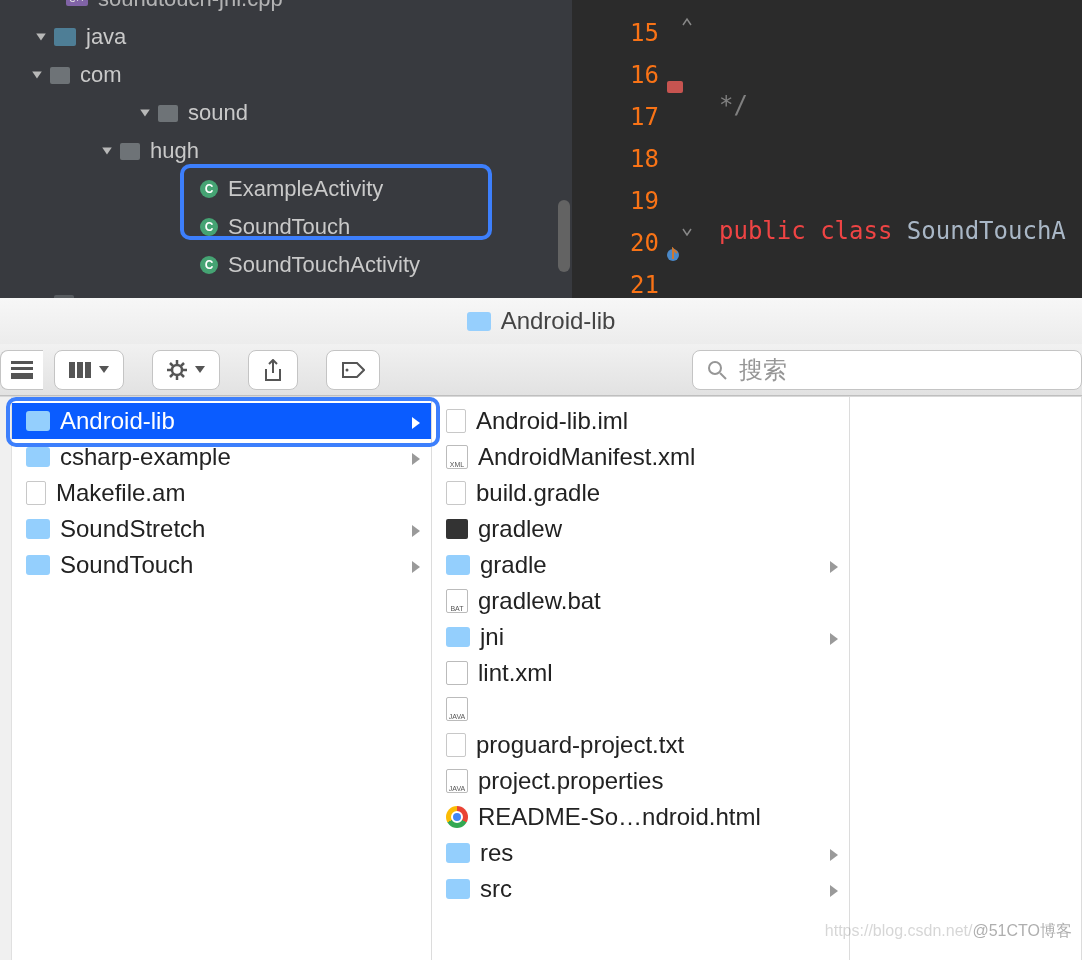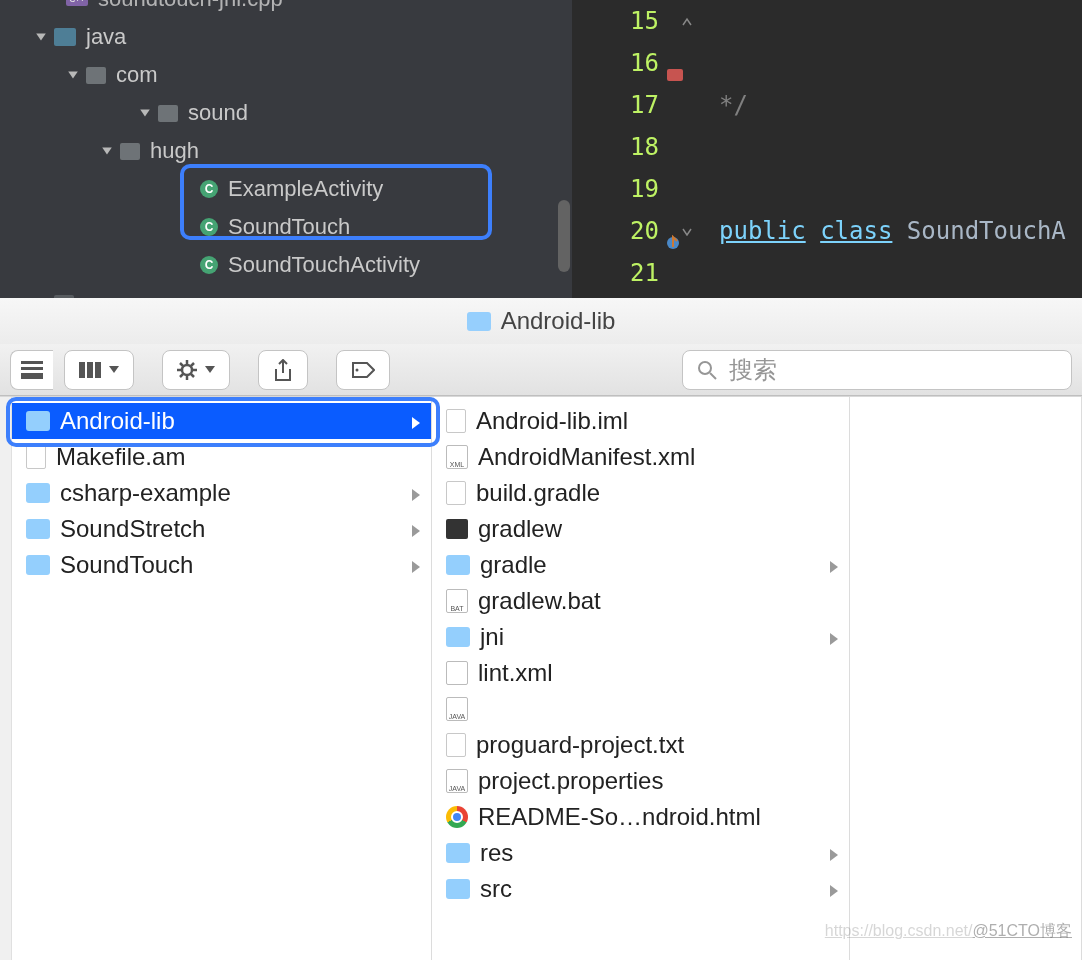--- a/index.html
+++ b/index.html
@@ -11,42 +11,42 @@
 .tree-item.cut { padding-left: 66px; opacity: 0.85; margin-top: -20px; }
 .caret { width: 14px; height: 14px; display: inline-flex; align-items: center; justify-content: center; margin-right: 6px; color: #aaa; }
 .caret svg { width: 12px; height: 12px; fill: #b8b8b8; }
 .f-icon { width: 20px; height: 17px; margin-right: 10px; display: inline-flex; align-items: center; }
 .f-icon.folder-top { background: #4e7e96; border-radius: 2px; width: 22px; height: 18px; }
 .f-icon.dir-dark { background: #6e7377; border-radius: 2px; }
 .f-icon.class { width: 18px; height: 18px; border-radius: 50%; background: #45a373; color: #fff; font-size: 12px; display: inline-flex; align-items: center; justify-content: center; font-weight: bold; }
 .f-icon.cpp { width: 22px; height: 14px; background: #8d6bb8; border-radius: 2px; color: #fff; font-size: 8px; display: inline-flex; align-items: center; justify-content: center; font-weight: bold; }
 .tree-label { color: #c9c9c9; }
 .indent-1 { padding-left: 34px; }
-.indent-2 { padding-left: 66px; }
+.indent-2 { padding-left: 30px; }
 .indent-3 { padding-left: 100px; }
 .indent-4 { padding-left: 138px; }
 .indent-5 { padding-left: 200px; }
 .highlight-box1 { position: absolute; border: 4px solid #3d7ffc; border-radius: 10px; top: 164px; left: 180px; width: 312px; height: 76px; pointer-events: none; }
 .scroll-thumb { position: absolute; right: 2px; top: 200px; width: 12px; height: 72px; background: #636363; border-radius: 6px; }
 
 .editor { flex: 1; display: flex; background: #2b2b2b; font-family: Menlo, Monaco, monospace; font-size: 24px; line-height: 42px; overflow: hidden; }
-.gutter { width: 105px; text-align: right; color: #bef264; padding-right: 18px; padding-top: 0px; position: relative; }
+.gutter { width: 105px; text-align: right; color: #f97316; padding-right: 18px; padding-top: 0px; position: relative; margin-top: 12px; }
 .gutter .ln { height: 42px; position: relative; }
 .gutter .ln .badge { position: absolute; right: -24px; top: 12px; }
 .fold-col { width: 20px; color: #606366; padding-top: 0px; }
 .fold-col .fc { height: 42px; display: flex; align-items: center; justify-content: center; }
 .code { flex: 1; padding-left: 22px; white-space: pre; color: #a9b7c6; overflow: hidden; }
 .code .line { height: 42px; }
 .c-comment { color: #808080; }
-.c-key { color: #7dd3fc; text-decoration: underline; }
+.c-key { color: #ef4444; }
 
 .finder { position: absolute; top: 298px; left: 0; right: 0; bottom: 0; background: #1d4ed8; display: flex; flex-direction: column; }
 .finder-title { height: 46px; display: flex; align-items: center; justify-content: center; font-size: 24px; color: #444; background: linear-gradient(#f7f7f7, #ececec); }
 .finder-title .t-icon { width: 24px; height: 19px; background: #96cffd; border-radius: 3px; margin-right: 10px; }
-.toolbar { height: 52px; background: linear-gradient(#f1f1f1, #e2e2e2); border-bottom: 1px solid #bfbfbf; display: flex; align-items: center; padding: 0 10px; gap: 28px; }
+.toolbar { height: 52px; background: linear-gradient(#f1f1f1, #e2e2e2); border-bottom: 1px solid #bfbfbf; display: flex; align-items: center; padding: 0 0; gap: 28px; }
 .tb-btn { height: 40px; background: #fff; border: 1px solid #c4c4c4; border-radius: 8px; display: inline-flex; align-items: center; justify-content: center; padding: 0 14px; color: #4d4d4d; }
 .tb-btn.narrow { padding: 0 10px; }
 .search-box { margin-left: auto; height: 40px; background: #fff; border: 1px solid #c4c4c4; border-radius: 8px; display: flex; align-items: center; padding: 0 14px; width: 390px; color: #969696; font-size: 24px; }
 .search-box svg { margin-right: 12px; }
 
 .columns { flex: 1; display: flex; border-top: 1px solid #d8d8d8; background: #fff; position: relative; }
 .side-strip { width: 12px; background: #f0f0f0; border-right: 1px solid #e0e0e0; }
 .col { border-right: 1px solid #dcdcdc; display: flex; flex-direction: column; padding-top: 6px; }
 .col1 { width: 420px; }
 .col2 { width: 418px; }
@@ -57,21 +57,21 @@
 .fi.folder { background: #94cffd; border-radius: 3px; }
 .fi.file { background: #fff; border: 1px solid #c8c8c8; border-radius: 2px; width: 20px; height: 24px; }
 .fi.sh { background: #333; border-radius: 2px; width: 22px; height: 20px; }
 .fi.xml, .fi.bat, .fi.doc, .fi.java { background: #fff; border: 1px solid #bbb; border-radius: 2px; width: 22px; height: 24px; font-size: 7px; display: flex; align-items: flex-end; justify-content: center; color: #555; }
 .fi.chrome { width: 22px; height: 22px; border-radius: 50%; background: conic-gradient(#ea4335 0 120deg, #34a853 120deg 240deg, #fbbc05 240deg 360deg); position: relative; }
 .fi.chrome::after { content: ""; position: absolute; inset: 5px; background: #4285f4; border-radius: 50%; border: 2px solid #fff; }
 .arrow-r { margin-left: auto; color: #8a8a8a; }
 .col-item.selected .arrow-r { color: #fff; }
 .highlight-box2 { position: absolute; border: 4px solid #3d7ffc; border-radius: 10px; top: 0px; left: 6px; width: 434px; height: 50px; pointer-events: none; }
 
-.watermark { position: absolute; bottom: 18px; right: 10px; font-size: 16px; color: rgba(120,120,120,0.6); text-decoration: underline; }
+.watermark { position: absolute; bottom: 18px; right: 10px; font-size: 16px; color: rgba(120,120,120,0.6); }
 </style>
 </head>
 <body>
 
 <div class="ide-pane">
   <div class="project-tree">
     <div class="tree-item cut">
       <span class="f-icon cpp">C++</span>
       <span class="tree-label">soundtouch-jni.cpp</span>
     </div>
@@ -245,29 +245,29 @@
     <div class="side-strip"></div>
     <div class="col col1" id="col1">
         <div class="col-item selected">
           <span class="fi folder"></span>
           <span>Android-lib</span>
           <span class="arrow-r"><svg width="9" height="12">
               <polygon points="0,0 0,12 8,6" fill="#fff"></polygon>
             </svg></span>
         </div>
         <div class="col-item">
+          <span class="fi folder"></span>
+          <span>csharp-example</span>
+          <span class="arrow-r"><svg width="9" height="12">
+              <polygon points="0,0 0,12 8,6" fill="#9a9a9a"></polygon>
+            </svg></span>
+        </div>
+        <div class="col-item">
           <span class="fi file"></span>
           <span>Makefile.am</span>
-        </div>
-        <div class="col-item">
-          <span class="fi folder"></span>
-          <span>csharp-example</span>
-          <span class="arrow-r"><svg width="9" height="12">
-              <polygon points="0,0 0,12 8,6" fill="#9a9a9a"></polygon>
-            </svg></span>
         </div>
         <div class="col-item">
           <span class="fi folder"></span>
           <span>SoundStretch</span>
           <span class="arrow-r"><svg width="9" height="12">
               <polygon points="0,0 0,12 8,6" fill="#9a9a9a"></polygon>
             </svg></span>
         </div>
         <div class="col-item">
           <span class="fi folder"></span>

